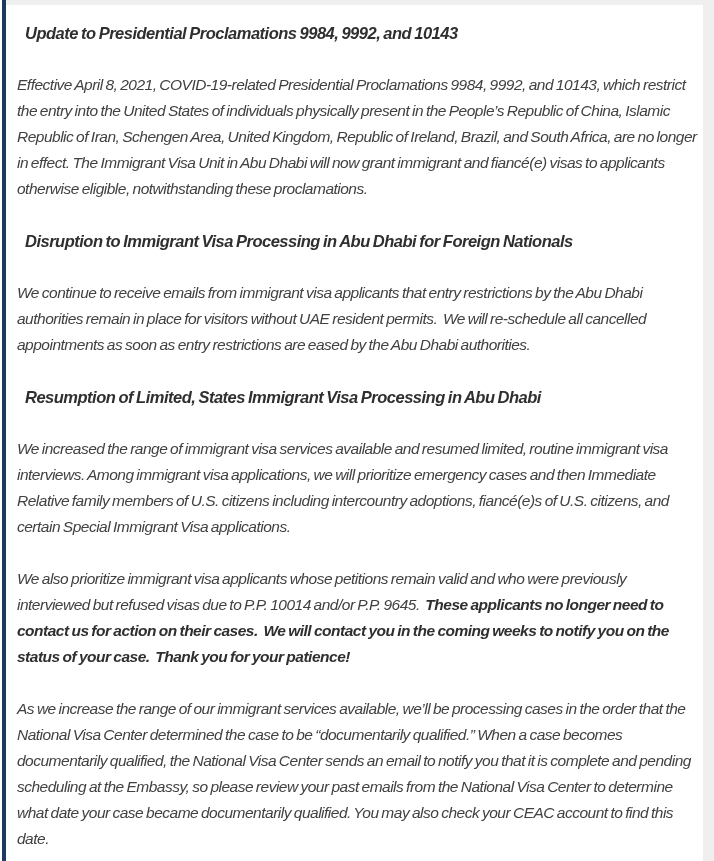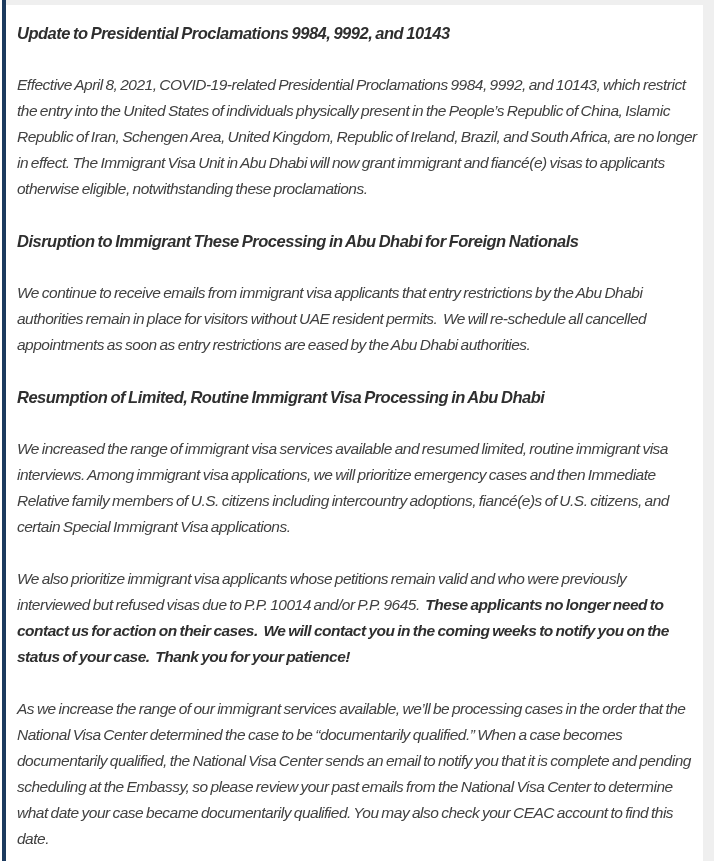--- a/index.html
+++ b/index.html
@@ -37,21 +37,21 @@
     background: #ffffff;
     padding: 15px 6px 0 11px;
     color: #414141;
     font-style: italic;
     font-size: 15.5px;
     line-height: 26px;
     letter-spacing: -0.5px;
     word-spacing: -1px;
   }
   .notice h3 {
-    margin: 0 0 26px 0;
+    margin: 0 0 26px 8px;
     font-size: 16.5px;
     line-height: 26px;
     font-weight: 700;
     font-style: italic;
     color: #2f2f2f;
     white-space: pre-wrap;
   }
   .notice p {
     margin: 0 0 26px 0;
     white-space: pre-wrap;
@@ -64,19 +64,19 @@
 </head>
 <body>
 
 <div class="gray-strip-top"></div>
 <div class="gray-strip-right"></div>
 <div class="accent-border"></div>
 
 <div class="notice">
   <h3>Update to Presidential Proclamations 9984, 9992, and 10143</h3>
   <p>Effective April 8, 2021, COVID-19-related Presidential Proclamations 9984, 9992, and 10143, which restrict the entry into the United States of individuals physically present in the People’s Republic of China, Islamic Republic of Iran, Schengen Area, United Kingdom, Republic of Ireland, Brazil, and South Africa, are no longer in effect. The Immigrant Visa Unit in Abu Dhabi will now grant immigrant and fiancé(e) visas to applicants otherwise eligible, notwithstanding these proclamations.</p>
-  <h3>Disruption to Immigrant These Processing in Abu Dhabi for Foreign Nationals</h3>
+  <h3>Disruption to Immigrant Visa Processing in Abu Dhabi for Foreign Nationals</h3>
   <p>We continue to receive emails from immigrant visa applicants that entry restrictions by the Abu Dhabi authorities remain in place for visitors without UAE resident permits.  We will re-schedule all cancelled appointments as soon as entry restrictions are eased by the Abu Dhabi authorities.</p>
-  <h3>Resumption of Limited, Routine Immigrant Visa Processing in Abu Dhabi</h3>
+  <h3>Resumption of Limited, States Immigrant Visa Processing in Abu Dhabi</h3>
   <p>We increased the range of immigrant visa services available and resumed limited, routine immigrant visa interviews. Among immigrant visa applications, we will prioritize emergency cases and then Immediate Relative family members of U.S. citizens including intercountry adoptions, fiancé(e)s of U.S. citizens, and certain Special Immigrant Visa applications.</p>
   <p><span class="seg-normal">We also prioritize immigrant visa applicants whose petitions remain valid and who were previously interviewed but refused visas due to P.P. 10014 and/or P.P. 9645.  </span><span class="seg-bold">These applicants no longer need to contact us for action on their cases.  We will contact you in the coming weeks to notify you on the status of your case.  Thank you for your patience!</span></p>
   <p>As we increase the range of our immigrant services available, we’ll be processing cases in the order that the National Visa Center determined the case to be “documentarily qualified.” When a case becomes documentarily qualified, the National Visa Center sends an email to notify you that it is complete and pending scheduling at the Embassy, so please review your past emails from the National Visa Center to determine what date your case became documentarily qualified. You may also check your CEAC account to find this date.</p>
 </div>
 
 </body></html>

